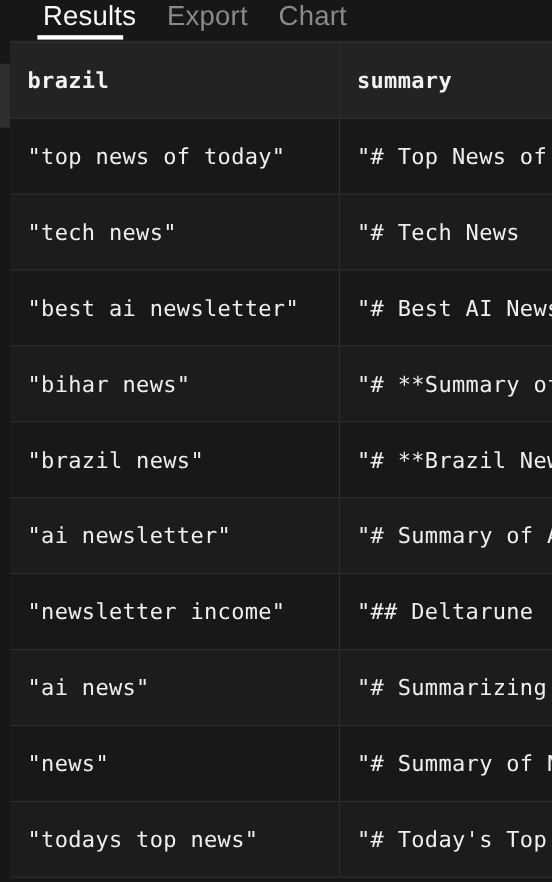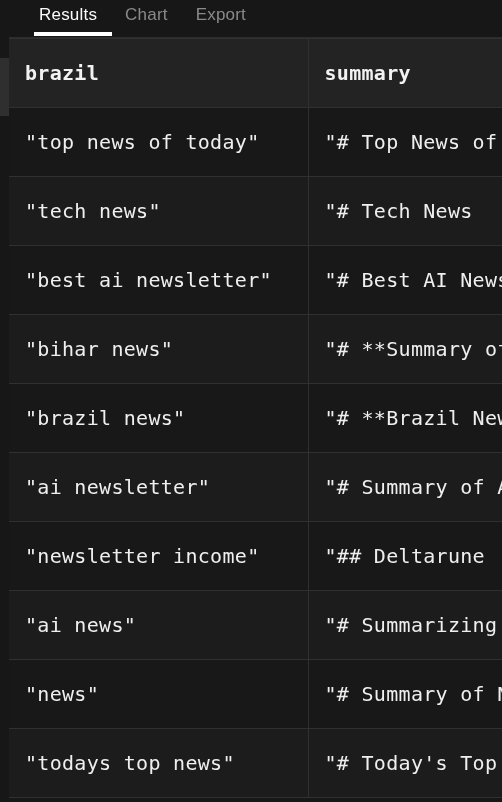--- a/index.html
+++ b/index.html
@@ -60,21 +60,21 @@
     top: -16px;
     display: flex;
     align-items: flex-end;
     gap: 0px;
     height: 46px;
   }
   .tab {
     position: relative;
     padding: 0 14px;
     font-family: "Liberation Sans", sans-serif;
-    font-size: 17px;
+    font-size: 25px;
     line-height: 30px;
     letter-spacing: 0.2px;
     color: #fafafa;
     background: transparent;
     border: none;
     cursor: pointer;
     white-space: nowrap;
   }
   .tab.inactive {
     color: #8a8a8a;
@@ -155,22 +155,22 @@
 
 <div id="app">
 
   <div class="vscrollbar">
     <div class="vscrollbar-thumb"></div>
   </div>
 
   <div class="tabstrip">
     <div class="tabs" id="tabs-container">
         <button class="tab">Results</button>
+        <button class="tab inactive">Export</button>
         <button class="tab inactive">Chart</button>
-        <button class="tab inactive">Export</button>
       </div>
     <div class="tab-underline"></div>
     <div class="tabstrip-baseline"></div>
   </div>
 
   <div class="table-wrap">
     <table class="grid">
       <colgroup>
         <col class="c-query">
         <col class="c-summary">

